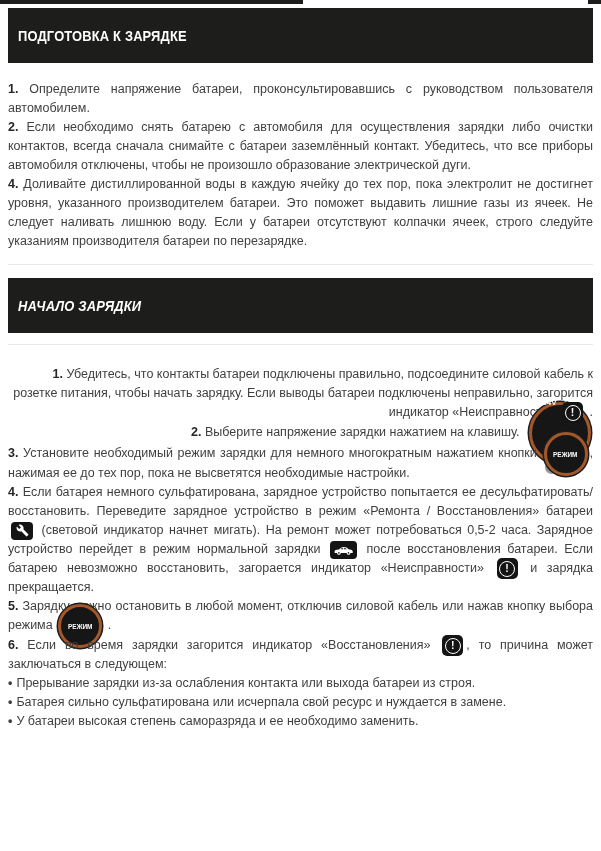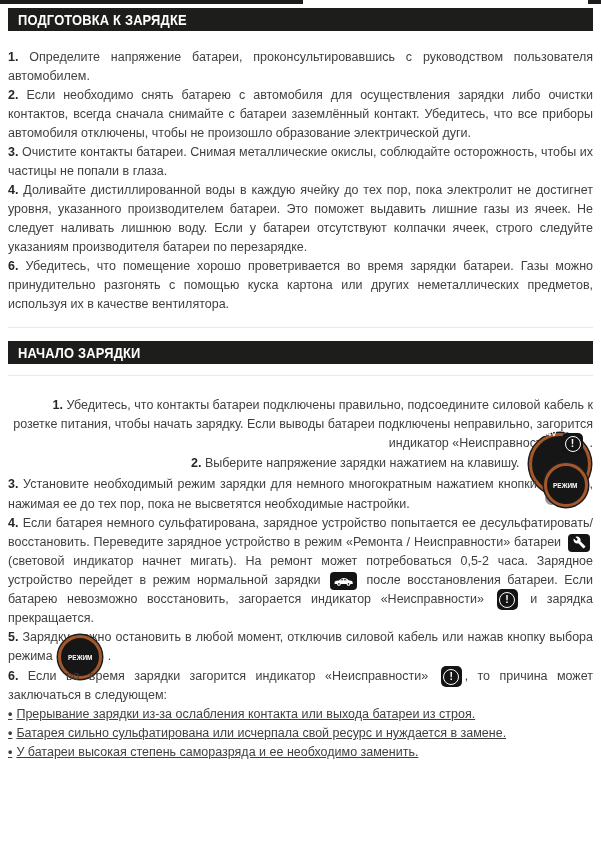--- a/index.html
+++ b/index.html
@@ -9,38 +9,38 @@
     background:#ffffff;
     font-family:"Liberation Sans","DejaVu Sans",sans-serif;
     color:#3f3f3f;
     overflow:hidden;
   }
   .topstrip-left{position:absolute;top:0;left:0;width:303px;height:4px;background:#1d1d1b;}
   .topstrip-right{position:absolute;top:0;right:0;width:13px;height:4px;background:#1d1d1b;}
   .inner{padding:8px 8px 0 8px;}
   .bar{
     background:#1d1d1b;color:#ffffff;height:23px;
-    display:flex;align-items:center;padding:0 10px;
+    display:flex;align-items:center;padding:16px 10px;
   }
   .bar .bar-title{
     font-weight:bold;font-size:15px;letter-spacing:.2px;white-space:nowrap;
     transform:scaleX(.86);transform-origin:left center;
   }
   .content{font-size:12.5px;line-height:19px;}
   .content p{margin:0;text-align:justify;}
   .content p.left{text-align:right;}
   .num{font-weight:bold;color:#262626;}
   .sec1-content{margin-top:17px;}
   .hairline{border:0;border-top:1px solid #e9e9e9;margin:0;}
   .hl-a{margin-top:13px;}
-  .bar2{margin-top:13px;}
+  .bar2{margin-top:13px;font-style:italic;}
   .hl-b{margin-top:11px;}
   .sec2-content{margin-top:20px;}
   .causes{margin-top:0;}
-  .cause{text-align:left;text-decoration:underline;}
+  .cause{text-align:left;}
   .cause .bullet{font-weight:bold;margin-right:4px;}
   
   .ic{display:inline-block;vertical-align:middle;}
   .ic-fault{
     width:21px;height:21px;background:#141414;border-radius:5px;
     position:relative;margin:-4px 3px;
   }
   .ic-fault .ring{
     position:absolute;top:2.5px;left:2.5px;right:2.5px;bottom:2.5px;
     border:1.5px solid #ffffff;border-radius:50%;
@@ -82,26 +82,22 @@
 
     <div class="bar">
       <span class="bar-title">ПОДГОТОВКА К ЗАРЯДКЕ</span>
     </div>
 
     <div class="content sec1-content">
       <p><b class="num">1.</b>
         <span>Определите напряжение батареи, проконсультировавшись с руководством пользователя автомобилем.</span></p>
       <p><b class="num">2.</b>
         <span>Если необходимо снять батарею с автомобиля для осуществления зарядки либо очистки контактов, всегда сначала снимайте с батареи заземлённый контакт. Убедитесь, что все приборы автомобиля отключены, чтобы не произошло образование электрической дуги.</span></p>
-      <p><b class="num">3.</b>
-        <span>Очистите контакты батареи. Снимая металлические окислы, соблюдайте осторожность, чтобы их частицы не попали в глаза.</span></p>
       <p><b class="num">4.</b>
         <span>Доливайте дистиллированной воды в каждую ячейку до тех пор, пока электролит не достигнет уровня, указанного производителем батареи. Это поможет выдавить лишние газы из ячеек. Не следует наливать лишнюю воду. Если у батареи отсутствуют колпачки ячеек, строго следуйте указаниям производителя батареи по перезарядке.</span></p>
-      <p><b class="num">6.</b>
-        <span>Убедитесь, что помещение хорошо проветривается во время зарядки батареи. Газы можно принудительно разгонять с помощью куска картона или других неметаллических предметов, используя их в качестве вентилятора.</span></p>
     </div>
 
     <hr class="hairline hl-a">
 
     <div class="bar bar2">
       <span class="bar-title">НАЧАЛО ЗАРЯДКИ</span>
     </div>
 
     <hr class="hairline hl-b">
 
@@ -127,21 +123,21 @@
             </span>
         </span></p>
 
       <p><b class="num">3.</b>
         <span>Установите необходимый режим зарядки для немного многократным нажатием кнопки</span>
         <span class="btn-round btn-mode">
             <span class="mode-label">РЕЖИМ</span>
           </span><span>, нажимая ее до тех пор, пока не высветятся необходимые настройки.</span></p>
 
       <p><b class="num">4.</b>
-        <span>Если батарея немного сульфатирована, зарядное устройство попытается ее десульфатировать/ восстановить. Переведите зарядное устройство в режим «Ремонта / Неисправности» батареи</span>
+        <span>Если батарея немного сульфатирована, зарядное устройство попытается ее десульфатировать/ восстановить. Переведите зарядное устройство в режим «Ремонта / Восстановления» батареи</span>
         <span class="ic ic-square ic-wrench">
             <svg width="13" height="13" viewBox="0 0 24 24">
               <path fill="#ffffff" d="M22.7 19l-9.1-9.1c.9-2.3.4-5-1.5-6.9-2-2-5-2.4-7.4-1.3L9 6 6 9 1.6 4.7C.4 7.1.9 10.1 2.9 12.1c1.9 1.9 4.6 2.4 6.9 1.5l9.1 9.1c.4.4 1 .4 1.4 0l2.3-2.3c.5-.4.5-1.1.1-1.4z"></path>
             </svg>
           </span>
         <span>(световой индикатор начнет мигать). На ремонт может потребоваться 0,5-2 часа. Зарядное устройство перейдет в режим нормальной зарядки</span>
         <span class="ic ic-square ic-car">
             <svg width="21" height="12" viewBox="0 0 26 14">
               <path fill="#ffffff" d="M2 9 C2 7.5 3 7 4.5 6.8 L7.5 6.4 C9 4.6 11 3.4 13.2 3.4 C15.8 3.4 17.8 4.4 19.3 6.2 L22.3 6.8 C23.7 7.1 24.4 7.9 24.4 9 L24.4 10.6 L2 10.6 Z"></path>
               <path fill="#141414" d="M9.2 6.2 L10.6 4.7 L12.6 4.7 L12.6 6.2 Z M13.6 6.2 L13.6 4.7 L15.6 4.7 L17.2 6.2 Z"></path>
@@ -158,21 +154,21 @@
         <span>и зарядка прекращается.</span></p>
 
       <p><b class="num">5.</b>
         <span>Зарядку можно остановить в любой момент, отключив силовой кабель или нажав кнопку выбора режима</span>
         <span class="btn-round btn-mode">
             <span class="mode-label">РЕЖИМ</span>
           </span>
         <span>.</span></p>
 
       <p><b class="num">6.</b>
-        <span>Если во время зарядки загорится индикатор «Неисправности»</span>
+        <span>Если во время зарядки загорится индикатор «Восстановления»</span>
         <span class="ic ic-fault"><span class="ring">
               <span>!</span>
             </span></span><span>, то причина может заключаться в следующем:</span></p>
 
       <div class="causes">
         <p class="cause"><span class="bullet">•</span><span>Прерывание зарядки из-за ослабления контакта или выхода батареи из строя.</span></p>
         <p class="cause"><span class="bullet">•</span><span>Батарея сильно сульфатирована или исчерпала свой ресурс и нуждается в замене.</span></p>
         <p class="cause"><span class="bullet">•</span><span>У батареи высокая степень саморазряда и ее необходимо заменить.</span></p>
       </div>
 

